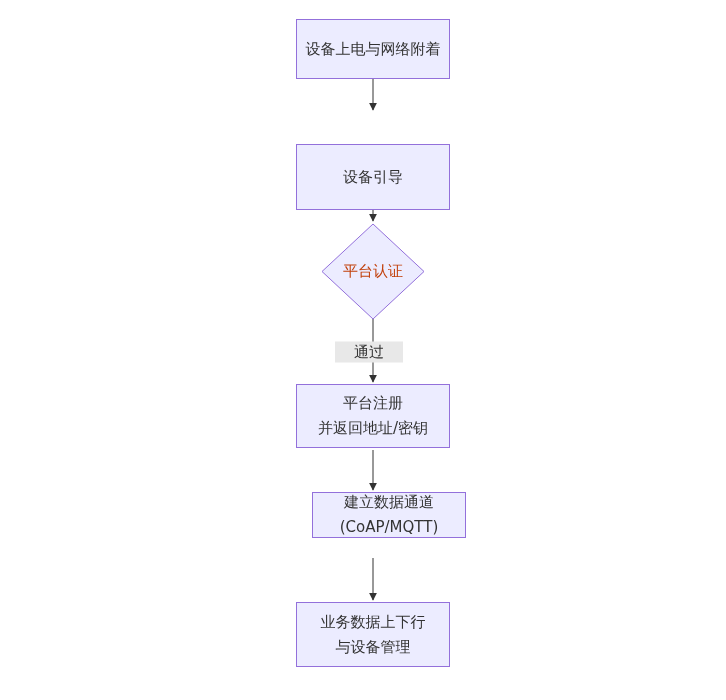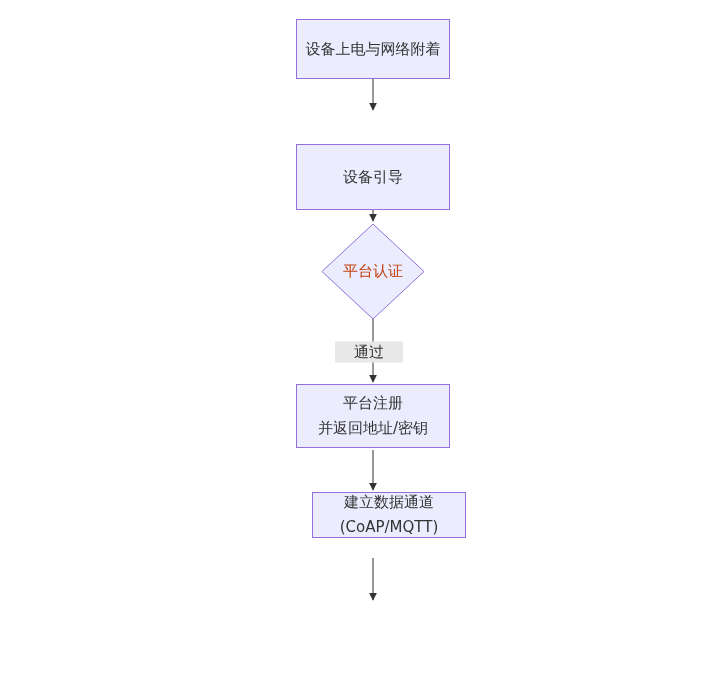--- a/index.html
+++ b/index.html
@@ -108,14 +108,18 @@
   <div class="node rect-3">
     <span>平台注册</span>
     <span>并返回地址/密钥</span>
   </div>
 
   <div class="node rect-4">
     <span>建立数据通道</span>
     <span>(CoAP/MQTT)</span>
   </div>
 
+  <div class="node rect-5">
+    <span>业务数据上下行</span>
+    <span>与设备管理</span>
+  </div>
 
 </div>
 
 </body></html>

